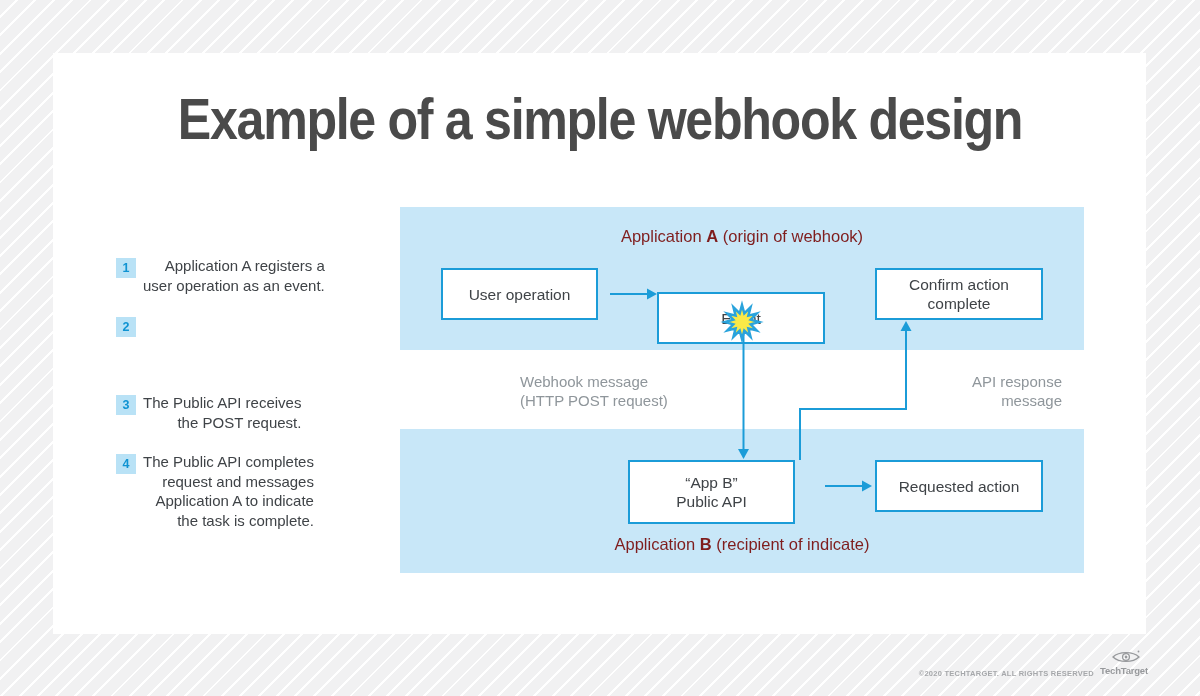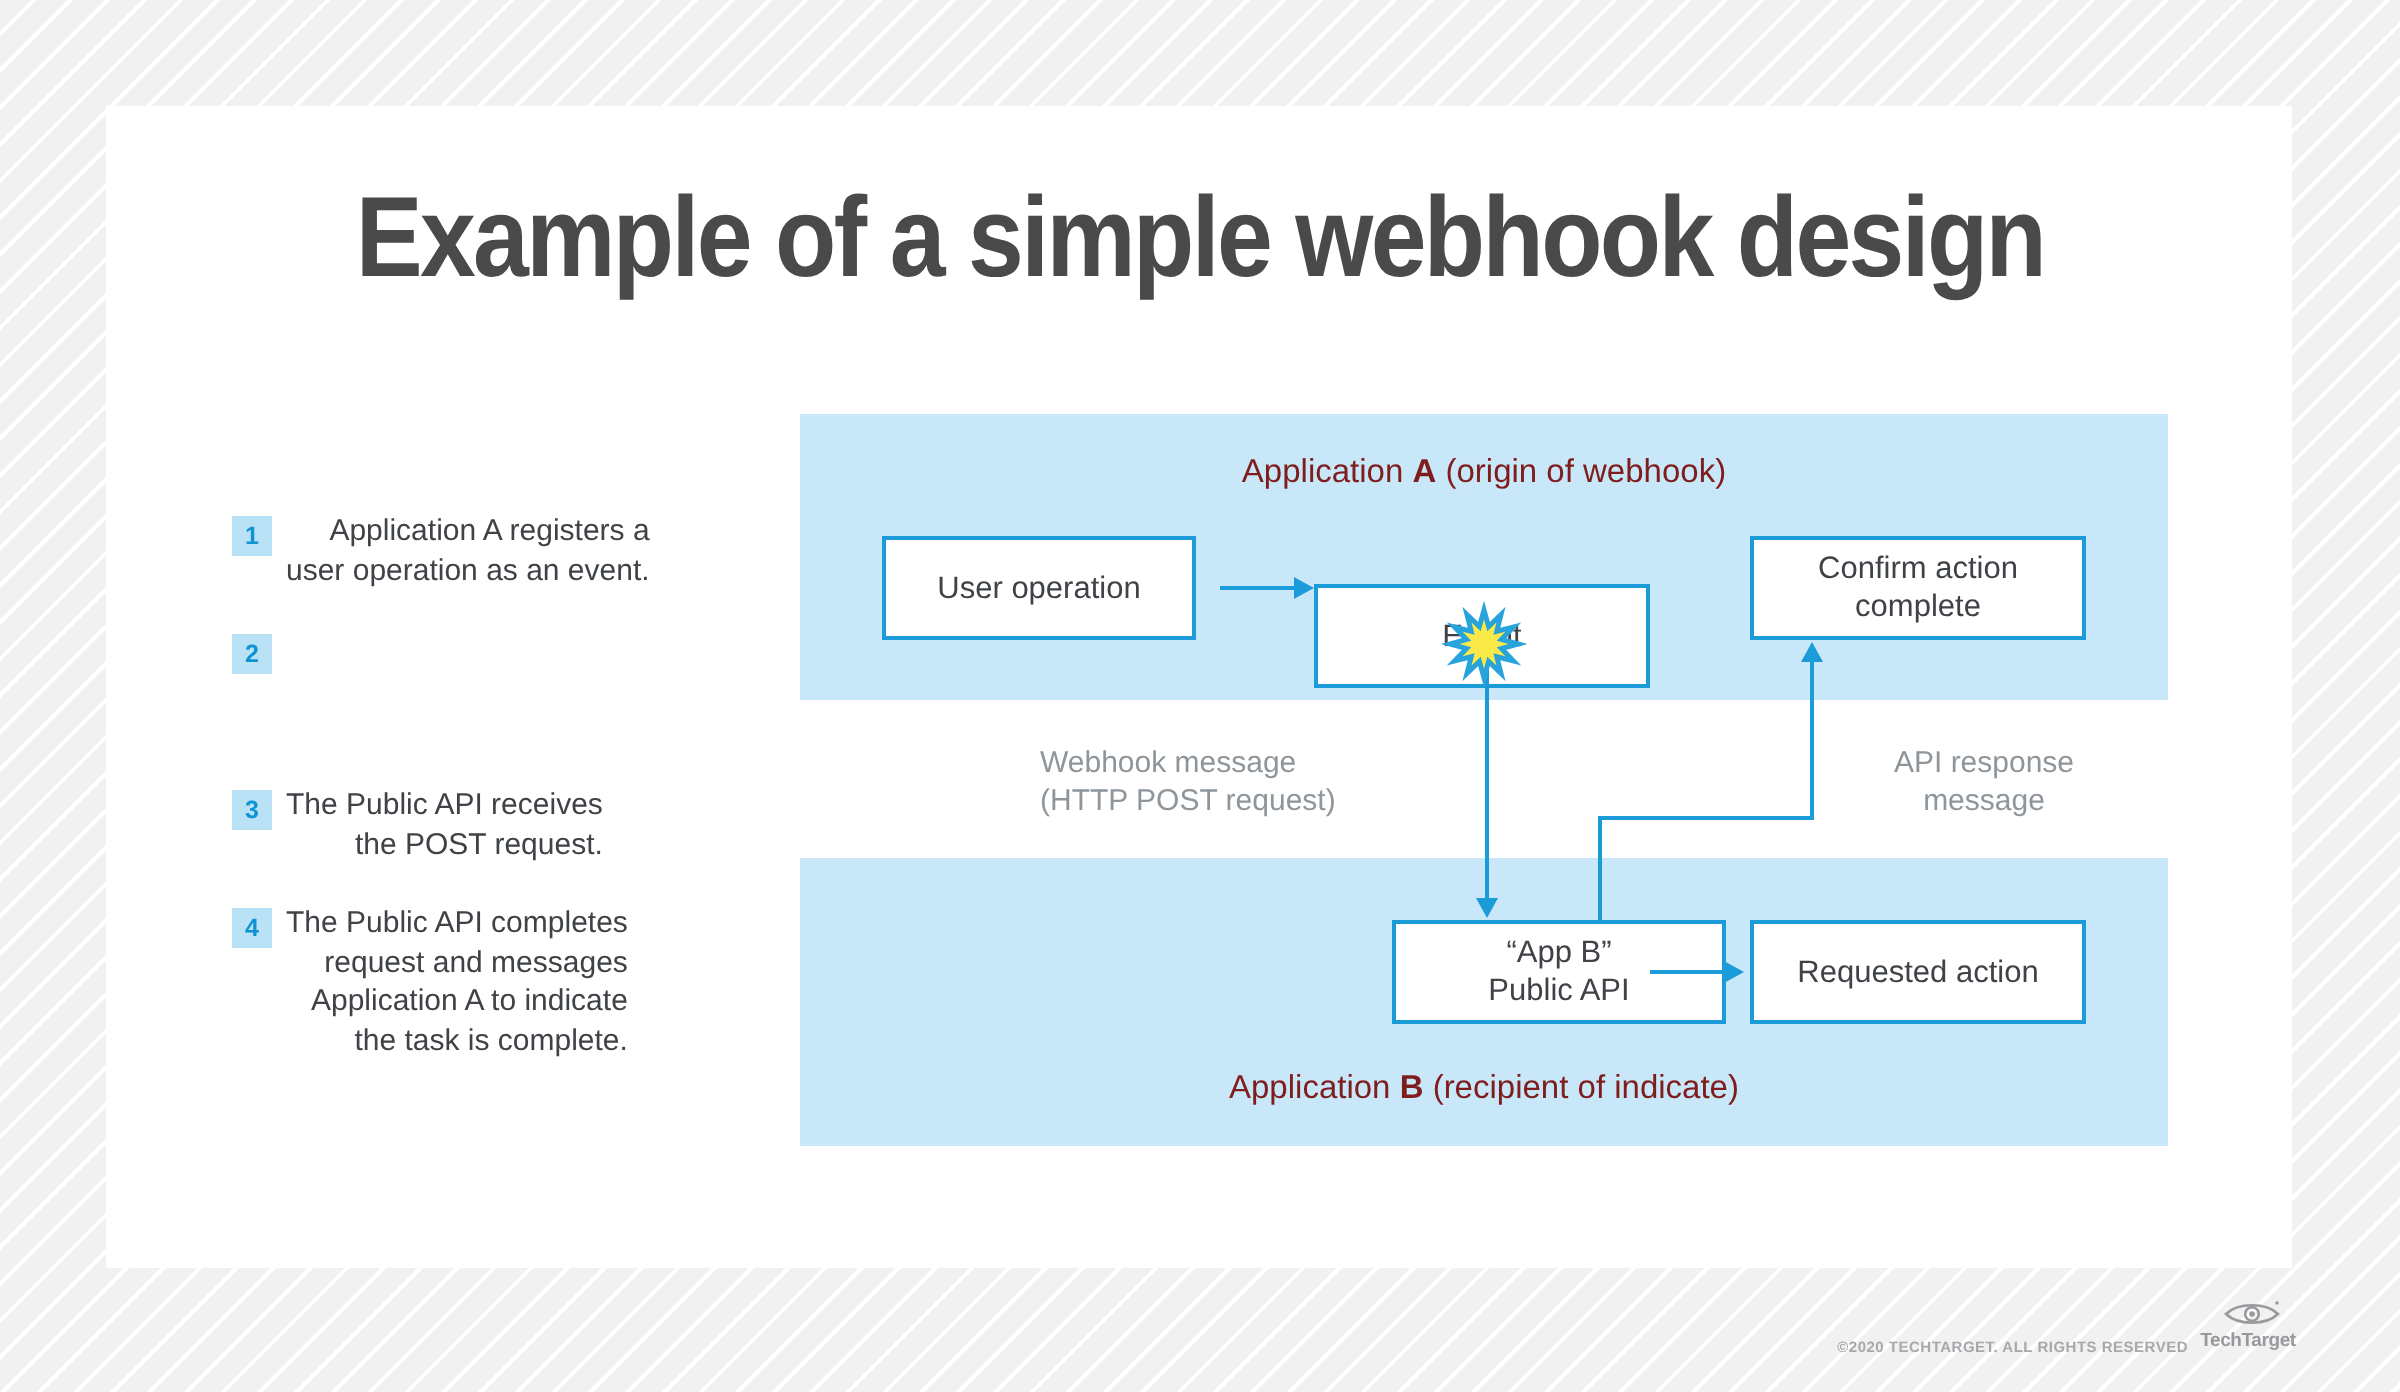--- a/index.html
+++ b/index.html
@@ -53,29 +53,29 @@
   .band-label b { font-weight:bold; }
 
   .dbox {
     position:absolute; background:#ffffff; border:2px solid #1b9cd8;
     display:flex; align-items:center; justify-content:center; text-align:center;
     font-size:15.5px; line-height:19px; color:#3f4347; white-space:pre-line;
   }
   .box-user  { left:441px; top:268px; width:157px; height:52px; }
   .box-event { left:657px; top:268px; width:168px; height:52px;margin-top:24px; }
   .box-confirm { left:875px; top:268px; width:168px; height:52px; }
-  .box-api   { left:696px; top:460px; width:167px; height:52px; }
+  .box-api   { left:628px; top:460px; width:167px; height:64px; }
   .box-req   { left:875px; top:460px; width:168px; height:52px; }
 
   .edge-label {
     position:absolute; font-size:15px; line-height:19px; color:#8f969b;
     white-space:pre-line;
   }
   .lbl-webhook { left:520px; top:372px; width:210px; }
-  .lbl-api-response { left:922px; top:372px; width:140px; text-align:center; }
+  .lbl-api-response { left:922px; top:372px; width:140px; text-align:right; }
 
   .connectors { position:absolute; left:400px; top:200px; width:700px; height:400px; pointer-events:none; }
 
   
   .copyright {
     position:absolute; top:669px; right:106px;
     font-size:7.5px; font-weight:bold; letter-spacing:0.25px; color:#a6a8ab;
     white-space:nowrap;
     margin-left:12px;
   }

